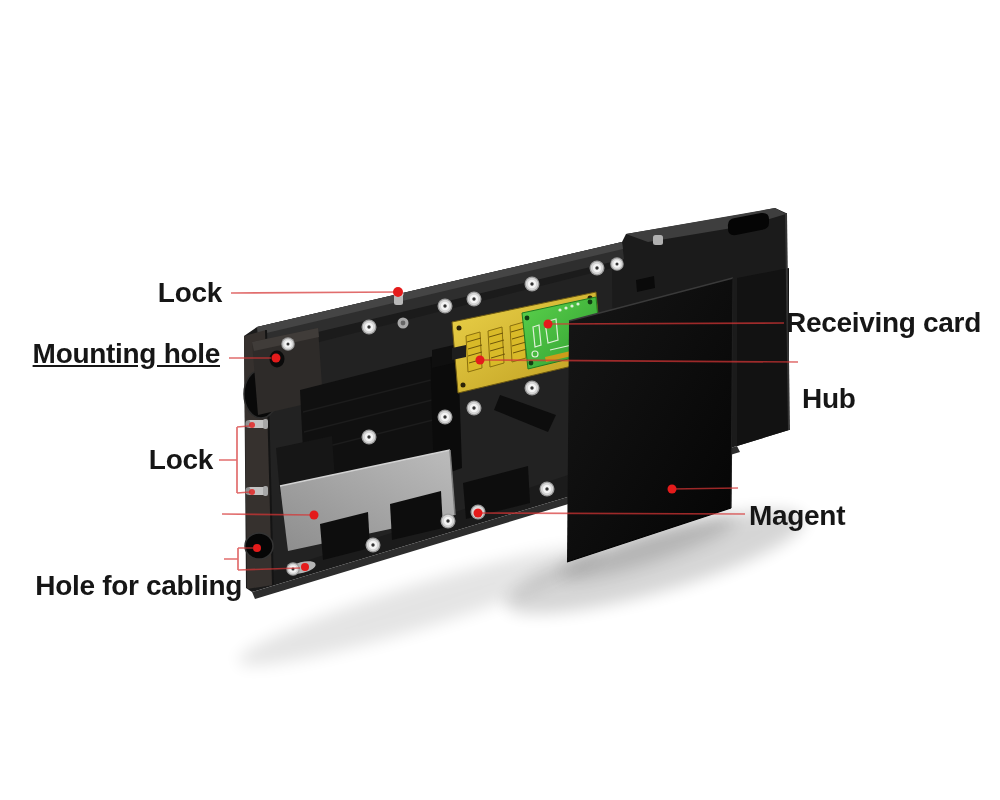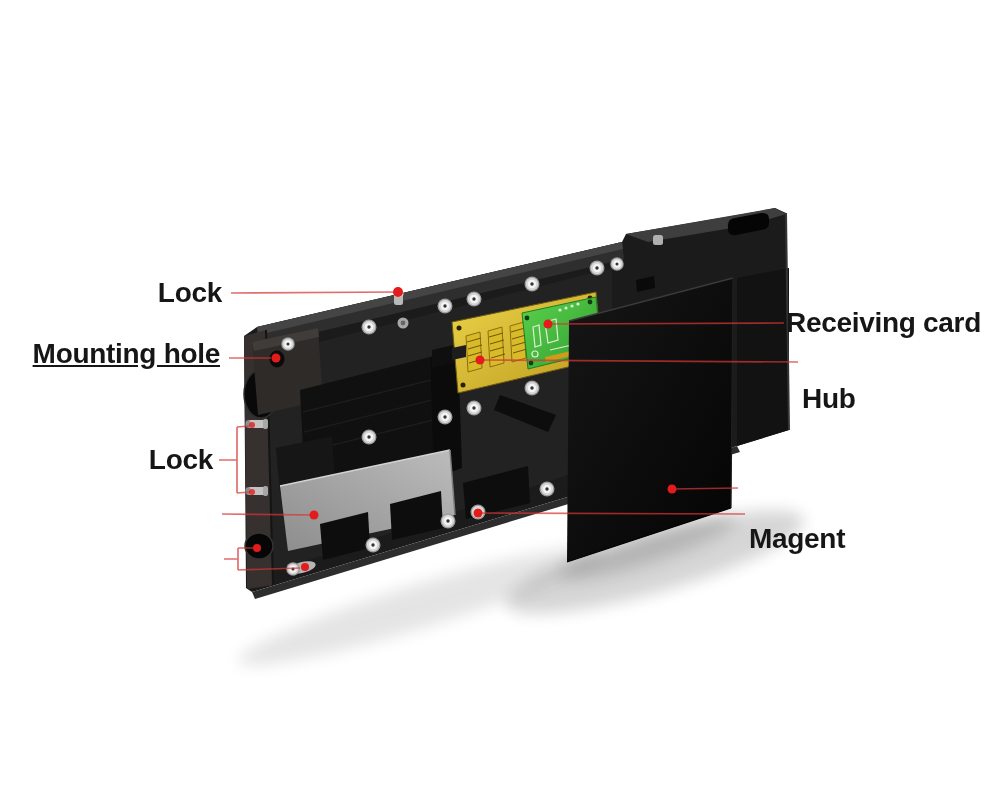--- a/index.html
+++ b/index.html
@@ -19,21 +19,21 @@
     color:var(--label-text);white-space:nowrap;letter-spacing:-0.3px;
   }
   #lbl-lock-top{right:778px;top:279px;}
   #lbl-mounting-hole{right:780px;top:340px;text-decoration:underline;}
   #lbl-lock-side{right:787px;top:446px;}
   #lbl-power-supply{right:783px;top:500px;}
   #lbl-hole-for-cabling{right:758px;top:572px;}
   #lbl-receiving-card{left:786px;top:309px;}
   #lbl-hub{left:802px;top:365px;margin-top:20px;}
   #lbl-magnetic-module{left:741px;top:470px;}
-  #lbl-magent{left:749px;top:525px;}
+  #lbl-magent{left:749px;top:502px;}
   .leader{stroke:var(--leader-line);stroke-width:1.7;fill:none;stroke-opacity:0.72;}
   .ldot{fill:var(--leader-dot);}
   .fill-cabinet{fill:var(--cabinet-body);}
 </style>
 </head>
 <body>
 
 <div class="stage">
 
 <svg width="1000" height="800" viewBox="0 0 1000 800">
@@ -245,16 +245,17 @@
     <g>
       <path class="leader" d="M478,513 L745,514"></path>
           <circle class="ldot" cx="478" cy="513" r="4.5"></circle>
     </g>
   </g>
 </svg>
 
   <div class="lbl" id="lbl-lock-top">Lock</div>
   <div class="lbl" id="lbl-mounting-hole">Mounting hole</div>
   <div class="lbl" id="lbl-lock-side">Lock</div>
+  <div class="lbl" id="lbl-hole-for-cabling">Hole for cabling</div>
   <div class="lbl" id="lbl-receiving-card">Receiving card</div>
   <div class="lbl" id="lbl-hub">Hub</div>
   <div class="lbl" id="lbl-magent">Magent</div>
 </div>
 
 </body></html>

